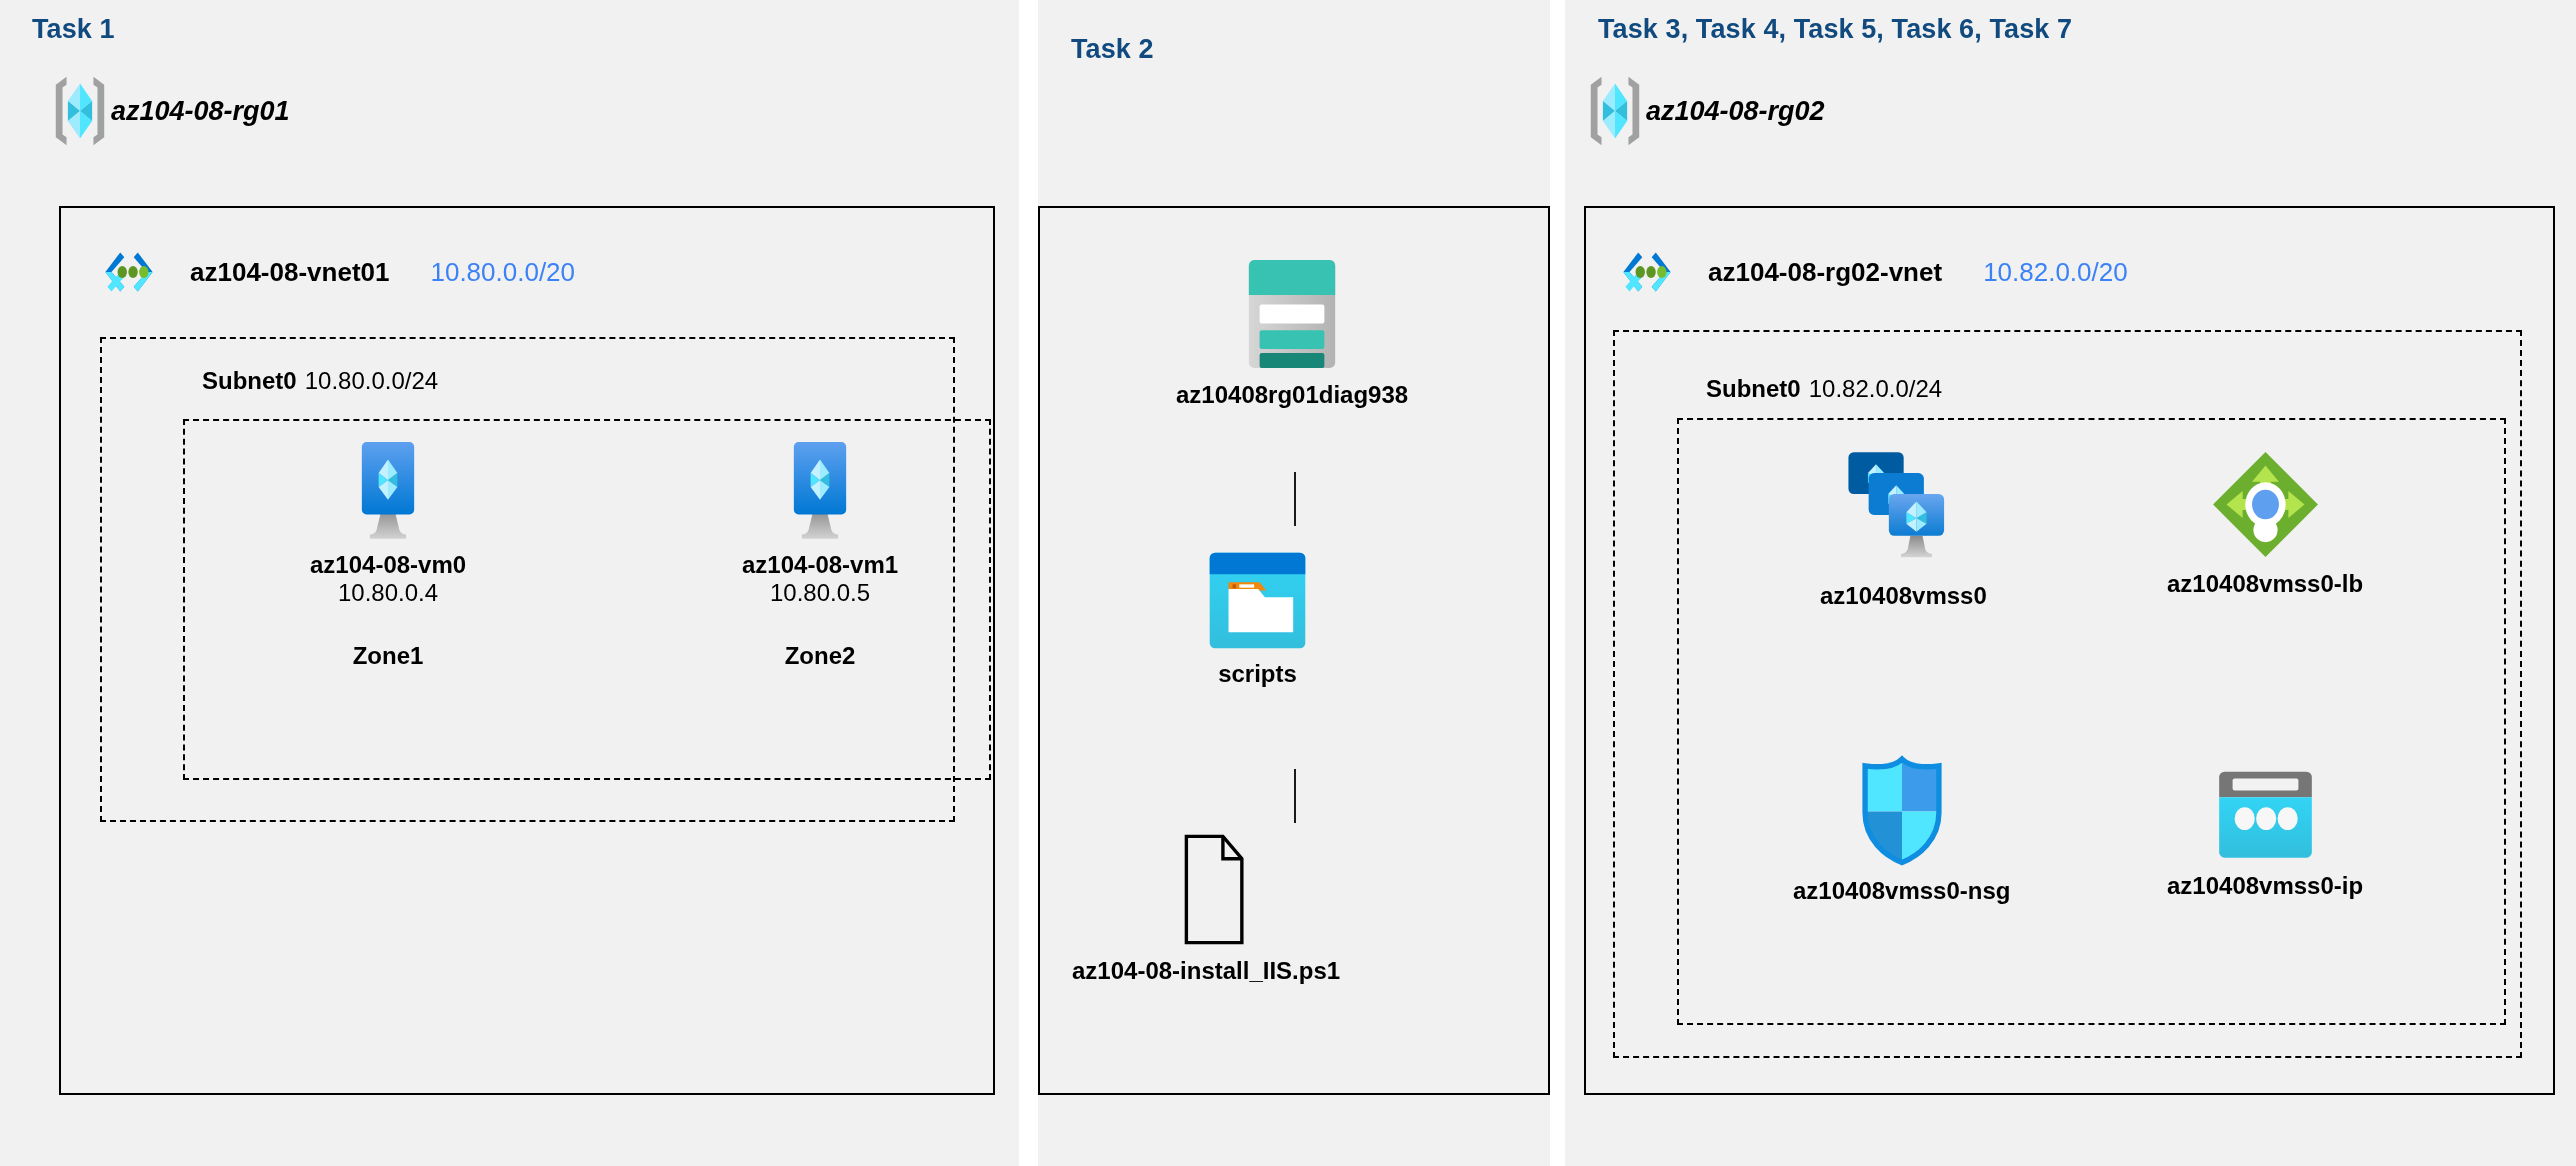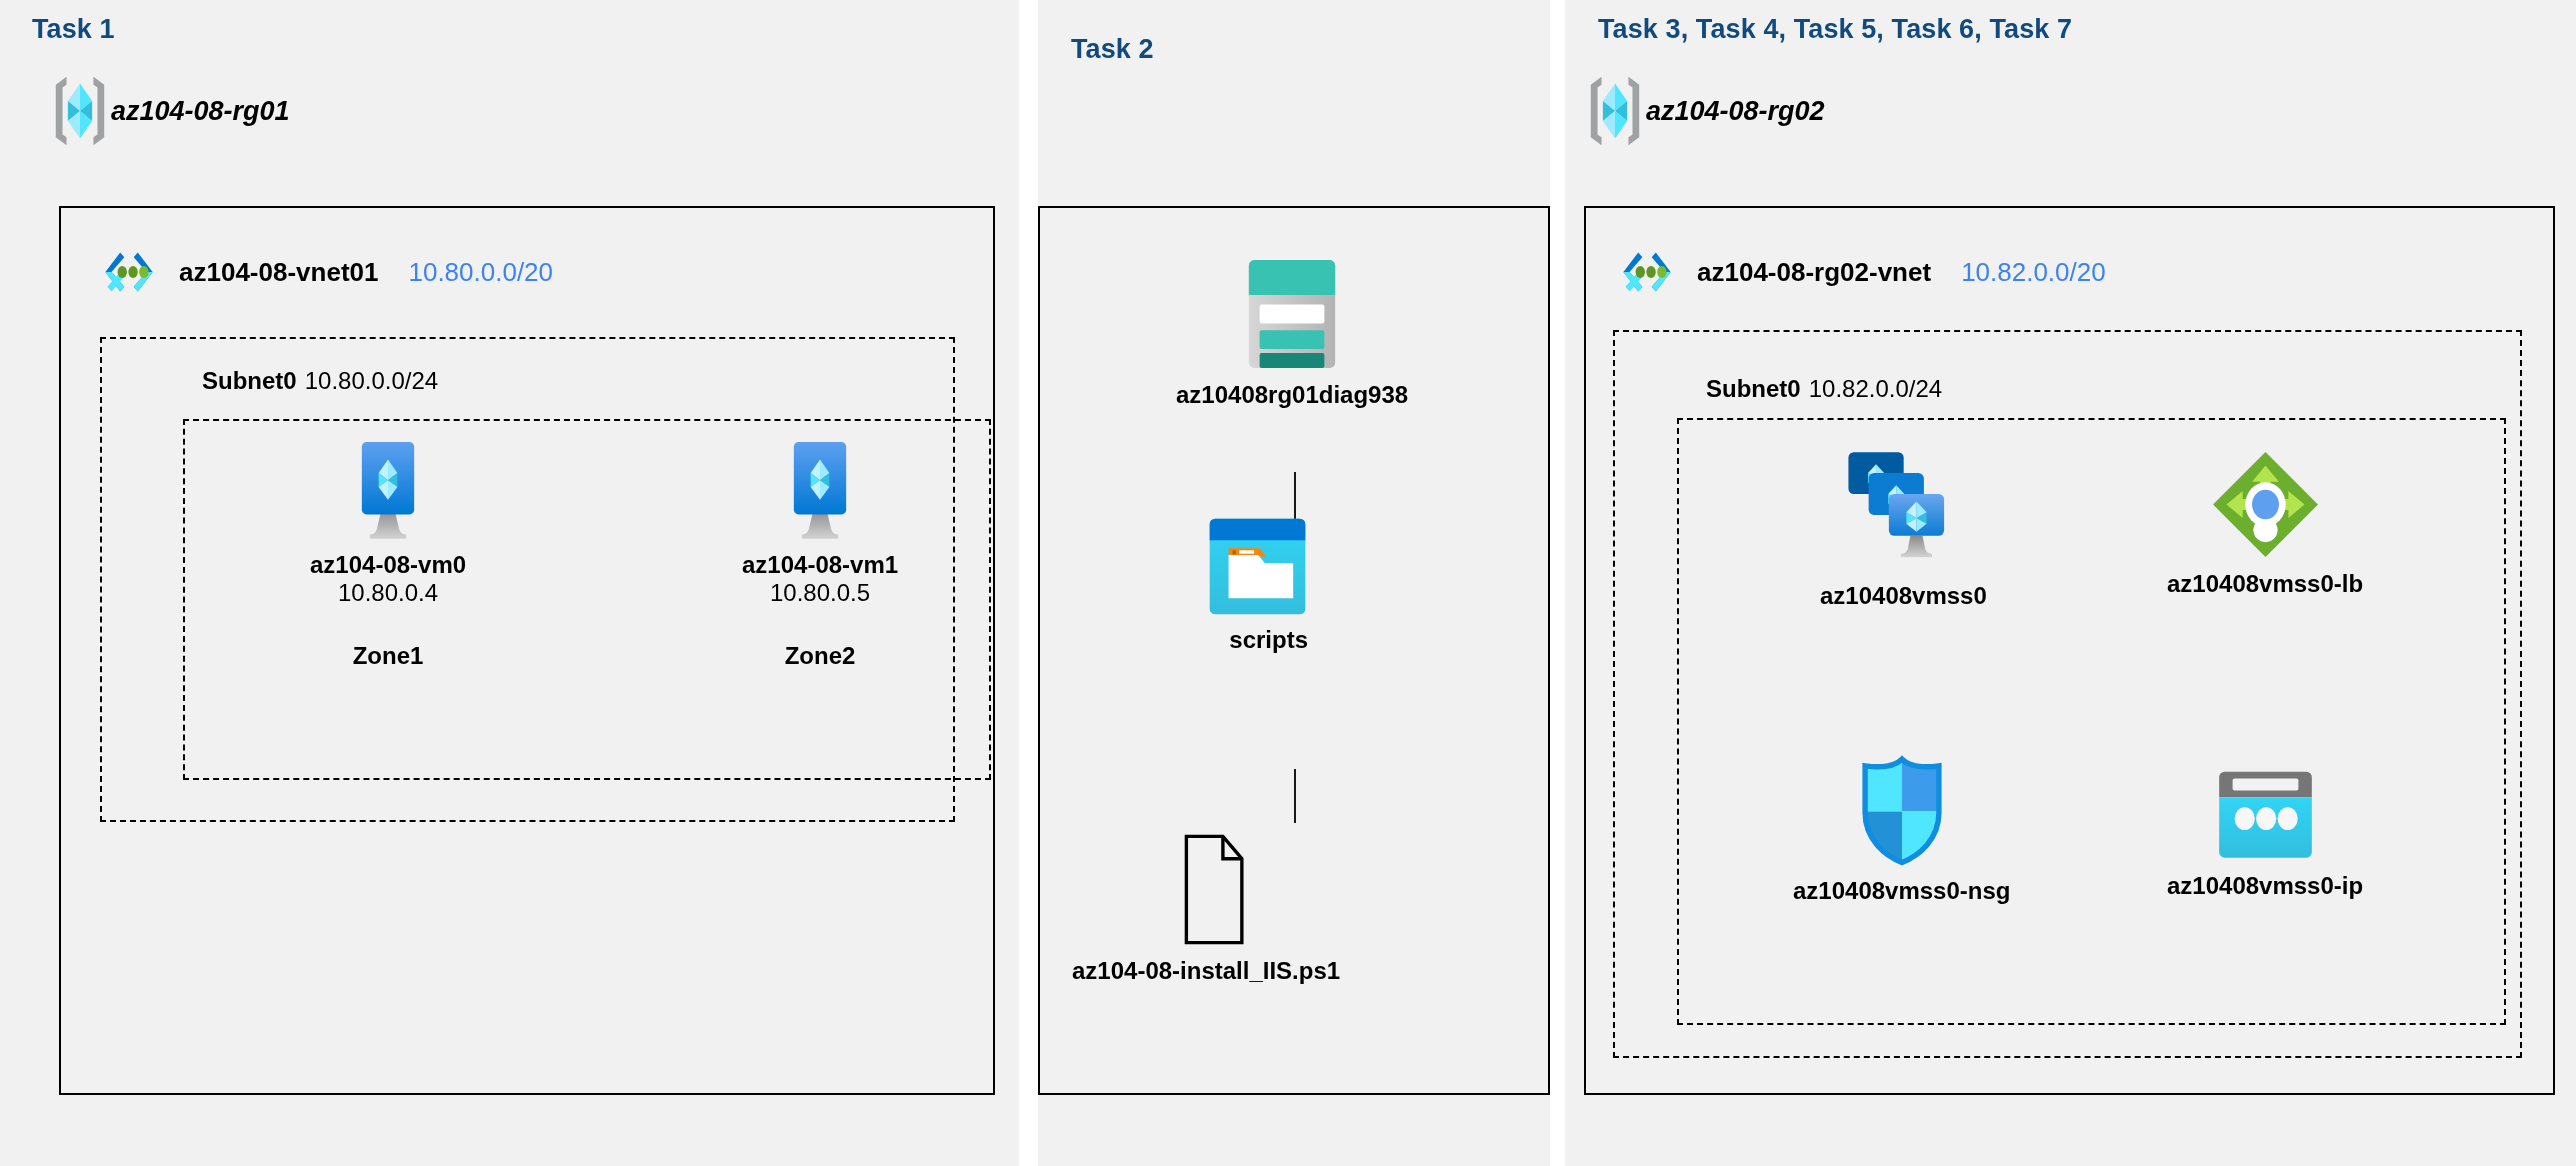--- a/index.html
+++ b/index.html
@@ -34,21 +34,21 @@
   #rg01-head{left:49px;  top:74px;}
   #rg02-head{left:1584px;top:74px;}
   .rg-name{font-size:27px;font-weight:bold;color:#000;white-space:nowrap;}
 
   
   .vnet-box{position:absolute;border:2.7px solid #000;background:transparent;box-sizing:border-box;}
   #vnet01-box{left:59px;  top:206px; width:936px; height:889px;}
   #vnet2-box {left:1038px;top:206px; width:512px;  height:889px;}
   #vnet02-box{left:1584px;top:206px; width:971px; height:889px;}
 
-  .vnet-head{position:absolute;display:flex;align-items:center;gap:21px;}
+  .vnet-head{position:absolute;display:flex;align-items:center;gap:32px;}
   #vnet01-head{left:100px; top:243px;}
   #vnet02-head{left:1618px;top:243px;}
   .vnet-name{font-size:26px;font-weight:bold;color:#000;white-space:nowrap;}
   .vnet-cidr{font-size:26px;font-weight:normal;color:#3b82f6;white-space:nowrap;margin-left:9px;}
 
   
   .subnet-box{position:absolute;border:2.7px dashed #000;box-sizing:border-box;background:transparent;}
   #subnet01-box{left:100px; top:337px; width:855px; height:485px;}
   #subnet02-box{left:1613px;top:330px; width:909px; height:728px;}
 
@@ -65,21 +65,21 @@
 
   
   .node{position:absolute;display:flex;flex-direction:column;align-items:center;}
   .node-label{font-size:24px;font-weight:bold;color:#000000;white-space:nowrap;text-align:center;}
   .node-sub{font-size:24px;font-weight:normal;color:#000;white-space:nowrap;text-align:center;}
   .node-zone{font-size:24px;font-weight:bold;color:#000;white-space:nowrap;text-align:center;}
 
   #node-vm0{left:310px; top:438px;}
   #node-vm1{left:742px;top:438px;}
   #node-storage{left:1176px;top:256px;}
-  #node-scripts{left:1207px;top:516px;align-items:flex-end;}
+  #node-scripts{left:1207px;top:550px;}
   #node-psfile{left:1072px;top:833px;}
   #node-vmss{left:1820px;top:448px;}
   #node-lb{left:2167px;top:448px;}
   #node-nsg{left:1793px;top:755px;}
   #node-ip{left:2167px;top:769px;}
 
   .gap{height:9.4px;}
   .gap-lg{height:35px;}
 
   

